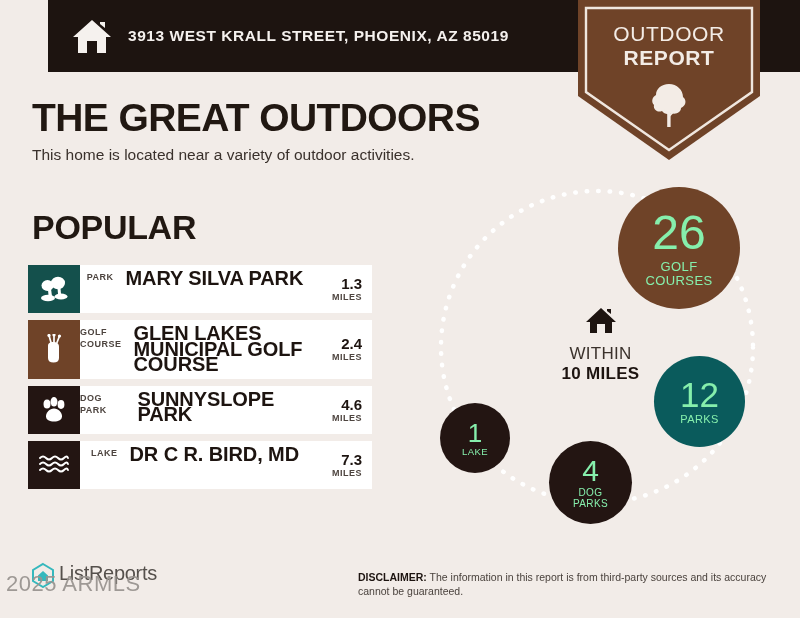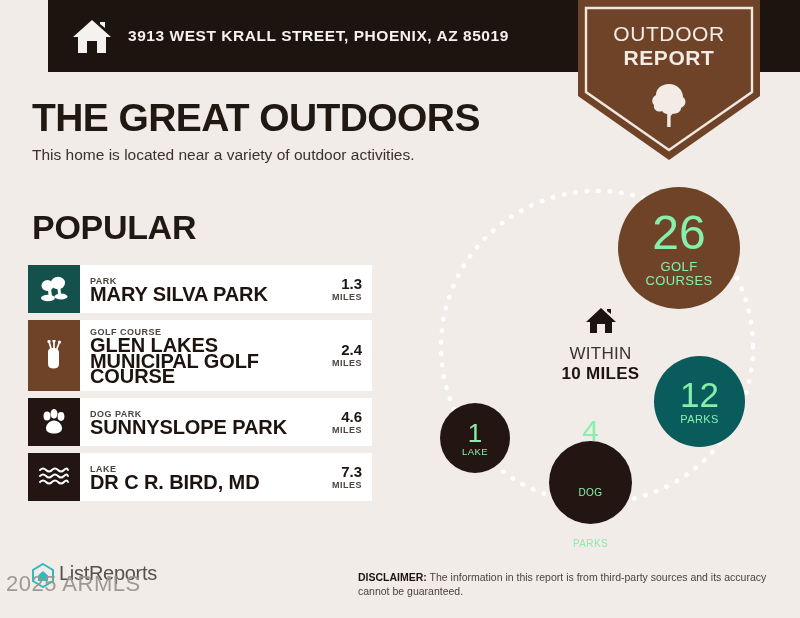--- a/index.html
+++ b/index.html
@@ -62,22 +62,22 @@
     background:#ffffff;
     margin-bottom:7px;
     min-height:48px;
   }
   .place-tile {
     width:52px; flex:0 0 52px;
     display:flex; align-items:center; justify-content:center;
   }
   .place-tile svg { display:block; }
   .place-info {
-    flex:1 1 auto; padding:6px 4px 6px 10px;
-    display:flex; flex-direction:column; justify-content:center;
+    flex:1 1 auto; padding:6px 4px 6px 0;
+    display:flex; flex-direction:row; justify-content:center;gap:12px;
   }
   .place-category {
     font-size:9px; font-weight:700; color:#4d443f;
     letter-spacing:0.5px; line-height:12px;
   }
   .place-name {
     font-size:20px; font-weight:700; color:#1d1410;
     letter-spacing:-0.1px; line-height:15.5px;
   }
   .place-dist {
@@ -103,21 +103,21 @@
   #circle-golf { left:203px; top:12px; width:122px; height:122px; background:#6f4328; }
   #circle-golf .stat-value { font-size:48px; margin-bottom:3px; }
   #circle-golf .stat-label { font-size:13px; }
 
   #circle-parks { left:239px; top:181px; width:91px; height:91px; background:#0a5b5c; }
   #circle-parks .stat-value { font-size:35px; margin-bottom:2px; }
   #circle-parks .stat-label { font-size:11px; }
 
   #circle-dog { left:134px; top:266px; width:83px; height:83px; background:#231512; }
   #circle-dog .stat-value { font-size:30px; margin-bottom:2px; }
-  #circle-dog .stat-label { font-size:10px;margin-top:40px; }
+  #circle-dog .stat-label { font-size:10px; }
 
   #circle-lake { left:25px; top:228px; width:70px; height:70px; background:#231512; }
   #circle-lake .stat-value { font-size:26px; margin-bottom:1px; }
   #circle-lake .stat-label { font-size:9.5px; }
 
   #center-group {
     position:absolute; left:113px; top:130px; width:145px;
     display:flex; flex-direction:column; align-items:center;
   }
   #center-home-icon { width:32px; height:30px; display:block; }

